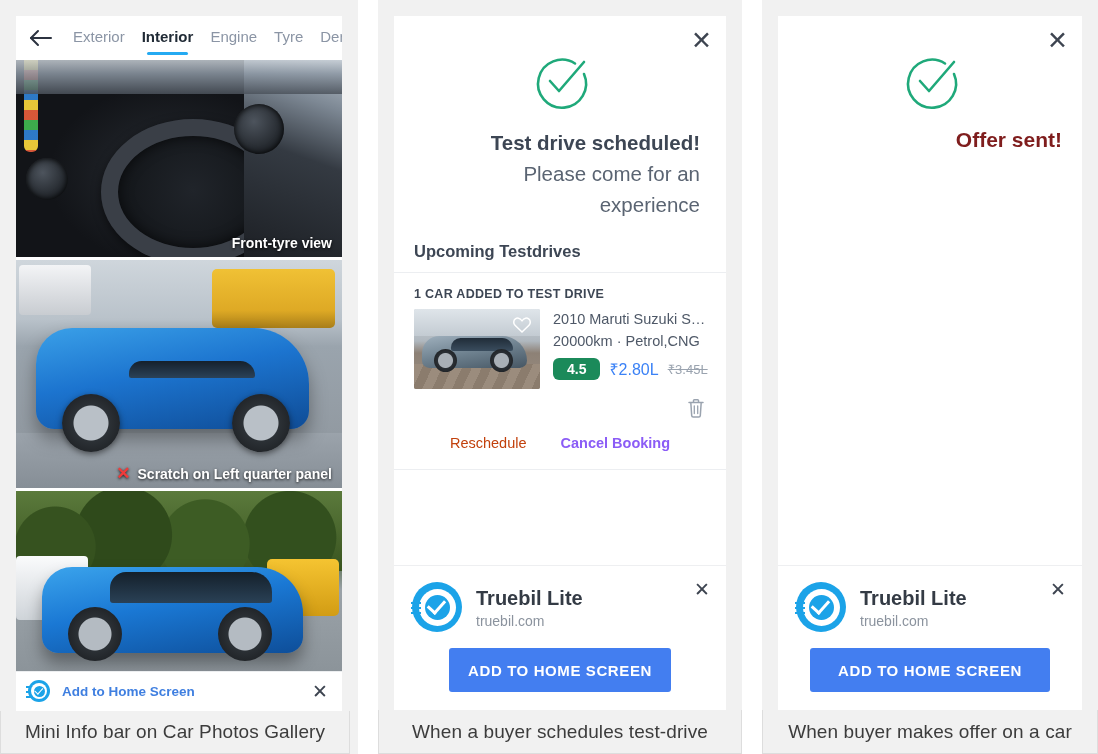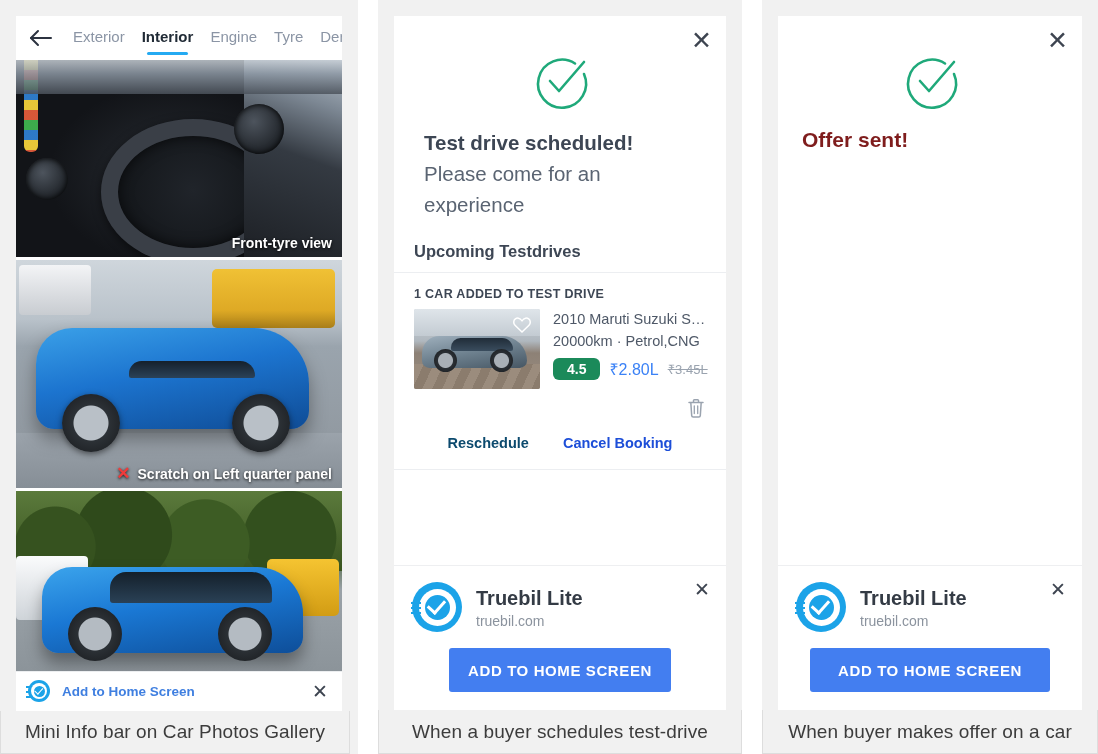--- a/index.html
+++ b/index.html
@@ -291,21 +291,21 @@
     position: absolute;
     right: 14px; top: 12px;
     font-size: 25px;
     line-height: 1;
     color: #3d4450;
     cursor: pointer;
     font-weight: 300;
   }
   .success-head {
     padding: 34px 20px 0 24px;
-    text-align: left;
+    text-align: right;
   }
   .check-circle { margin: 0 auto 14px auto; display:block; }
   .head-title {
     font-size: 20.5px;
     color: #5a6472;
     line-height: 1.5;
     padding: 0 6px;
   }
   .head-title b { color: #3d4654; font-weight: bold; }
   .head-title-center { font-size: 21px; color: #7f1d1d; font-weight: bold; }
@@ -405,22 +405,22 @@
   .price-old { font-size: 13px; color: #9aa3af; text-decoration: line-through; }
   .trash-wrap { display: flex; justify-content: flex-end; padding: 8px 20px 0 0; }
 
   .modal-actions {
     display: flex;
     justify-content: center;
     gap: 34px;
     padding: 16px 0 18px 0;
     border-bottom: 1px solid #eceef1;
   }
-  .link-blue  { font-size: 14.5px; font-weight: bold; color: #0c4a6e; cursor: pointer; }
-  .link-slate { font-size: 14.5px; font-weight: bold; color: #1d4ed8; cursor: pointer; }
+  .link-blue  { font-size: 14.5px; font-weight: normal; color: #c2410c; cursor: pointer; }
+  .link-slate { font-size: 14.5px; font-weight: bold; color: #8b5cf6; cursor: pointer; }
 
   .spacer { flex: 1 1 auto; background: #fff; }
 
   
   .install {
     background: #ffffff;
     border-top: 1px solid #eeeff1;
     padding: 16px 18px 18px 18px;
     position: relative;
     flex: 0 0 auto;

